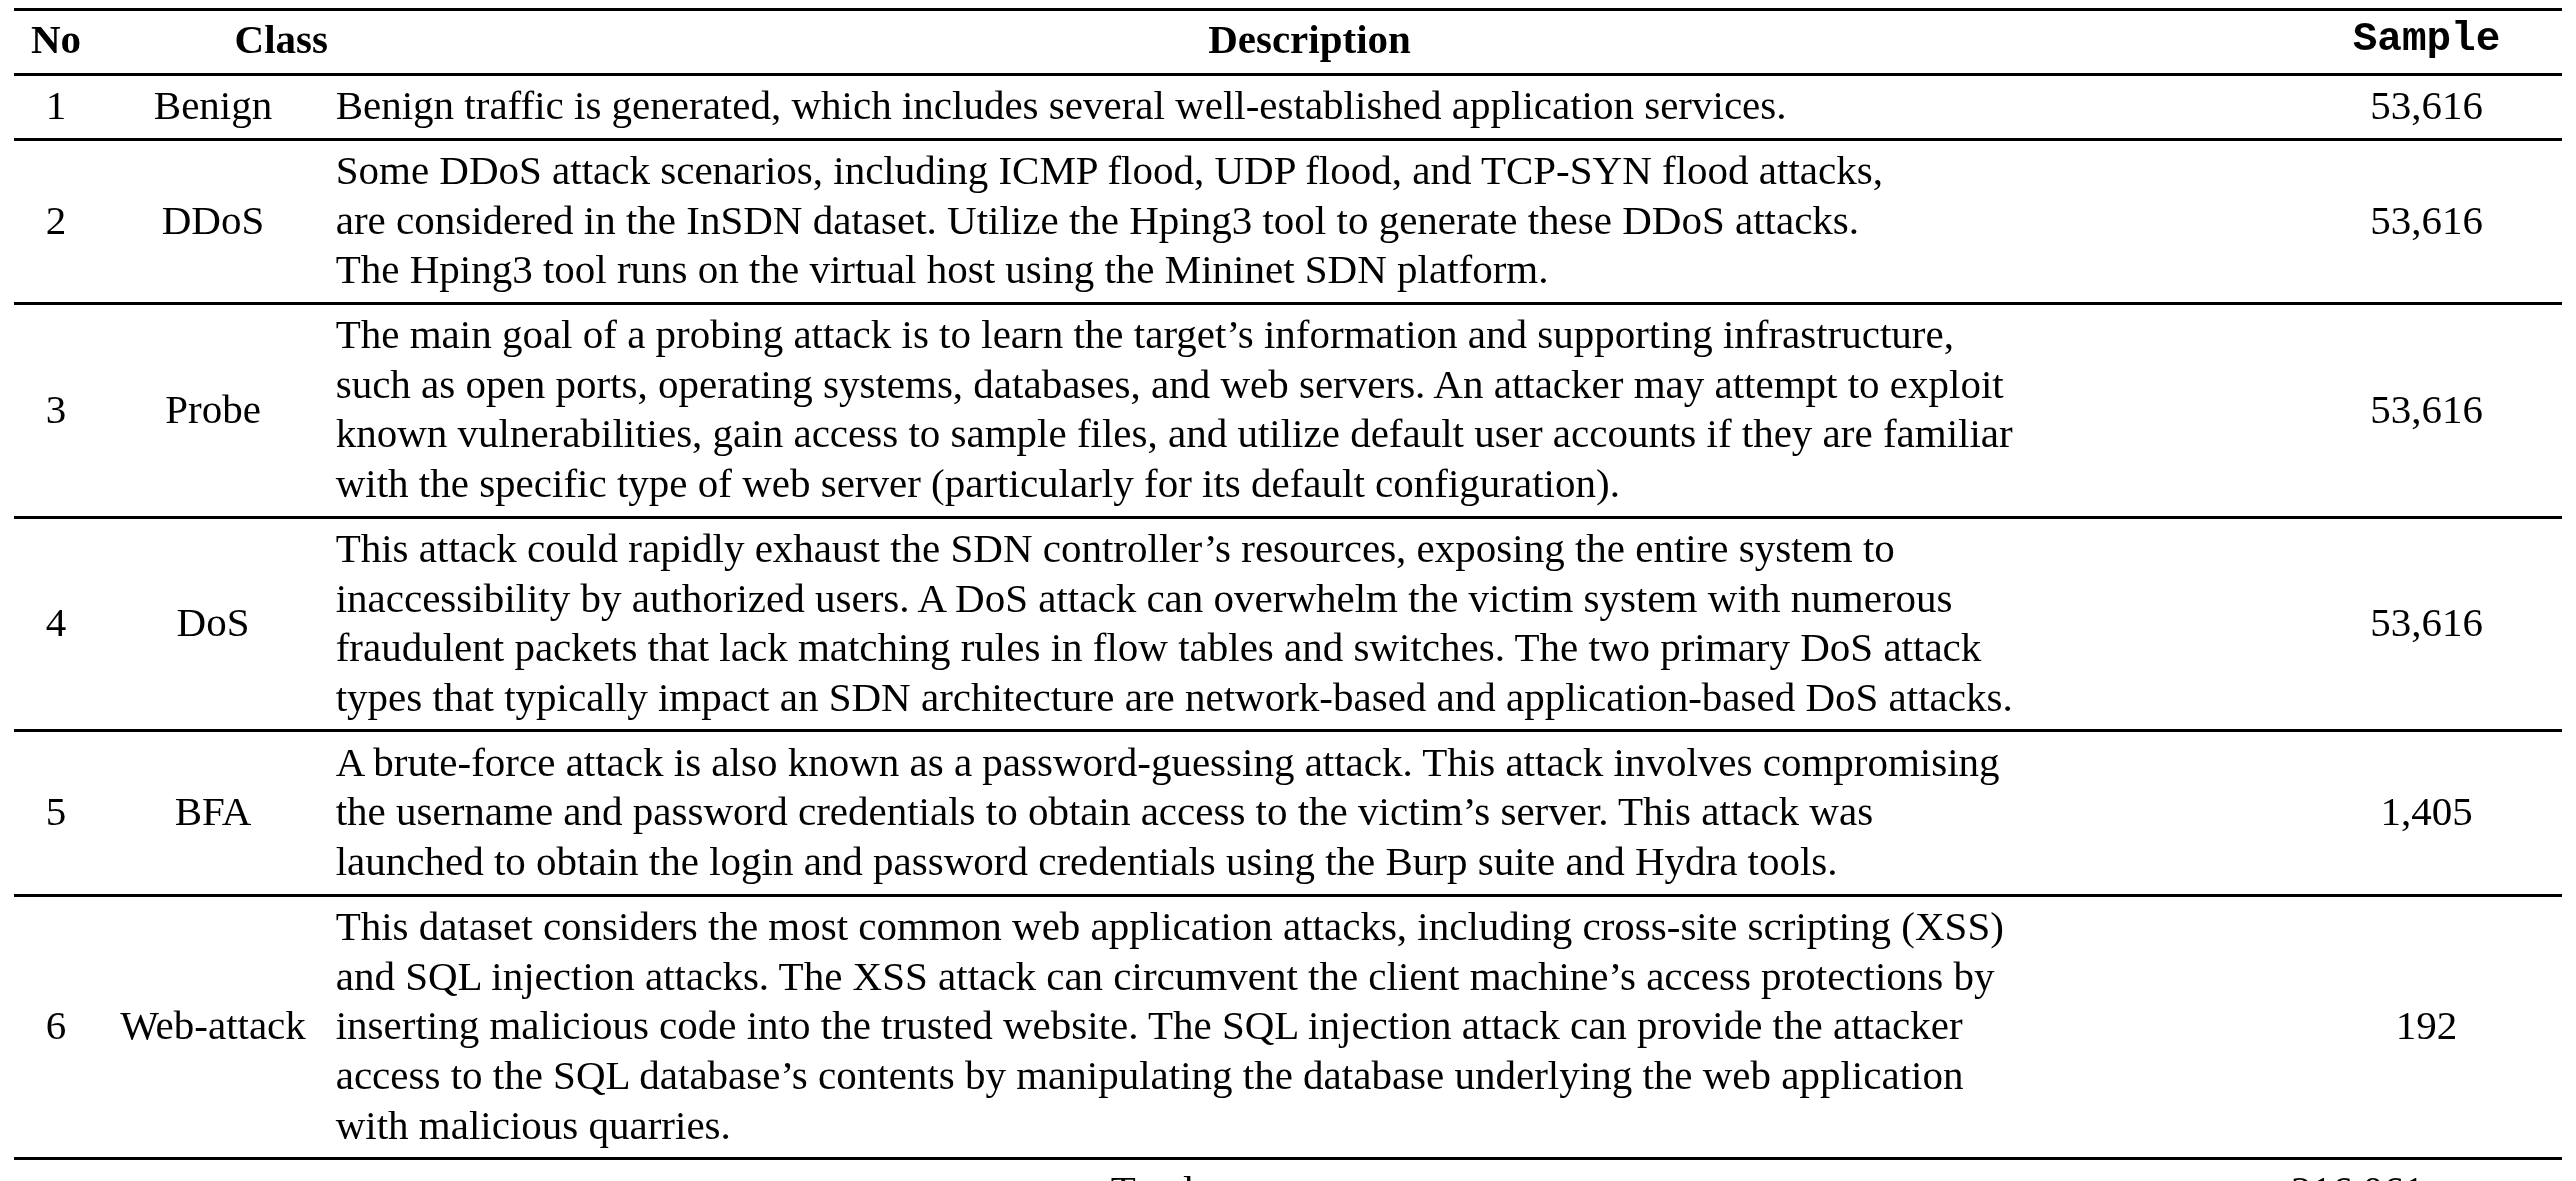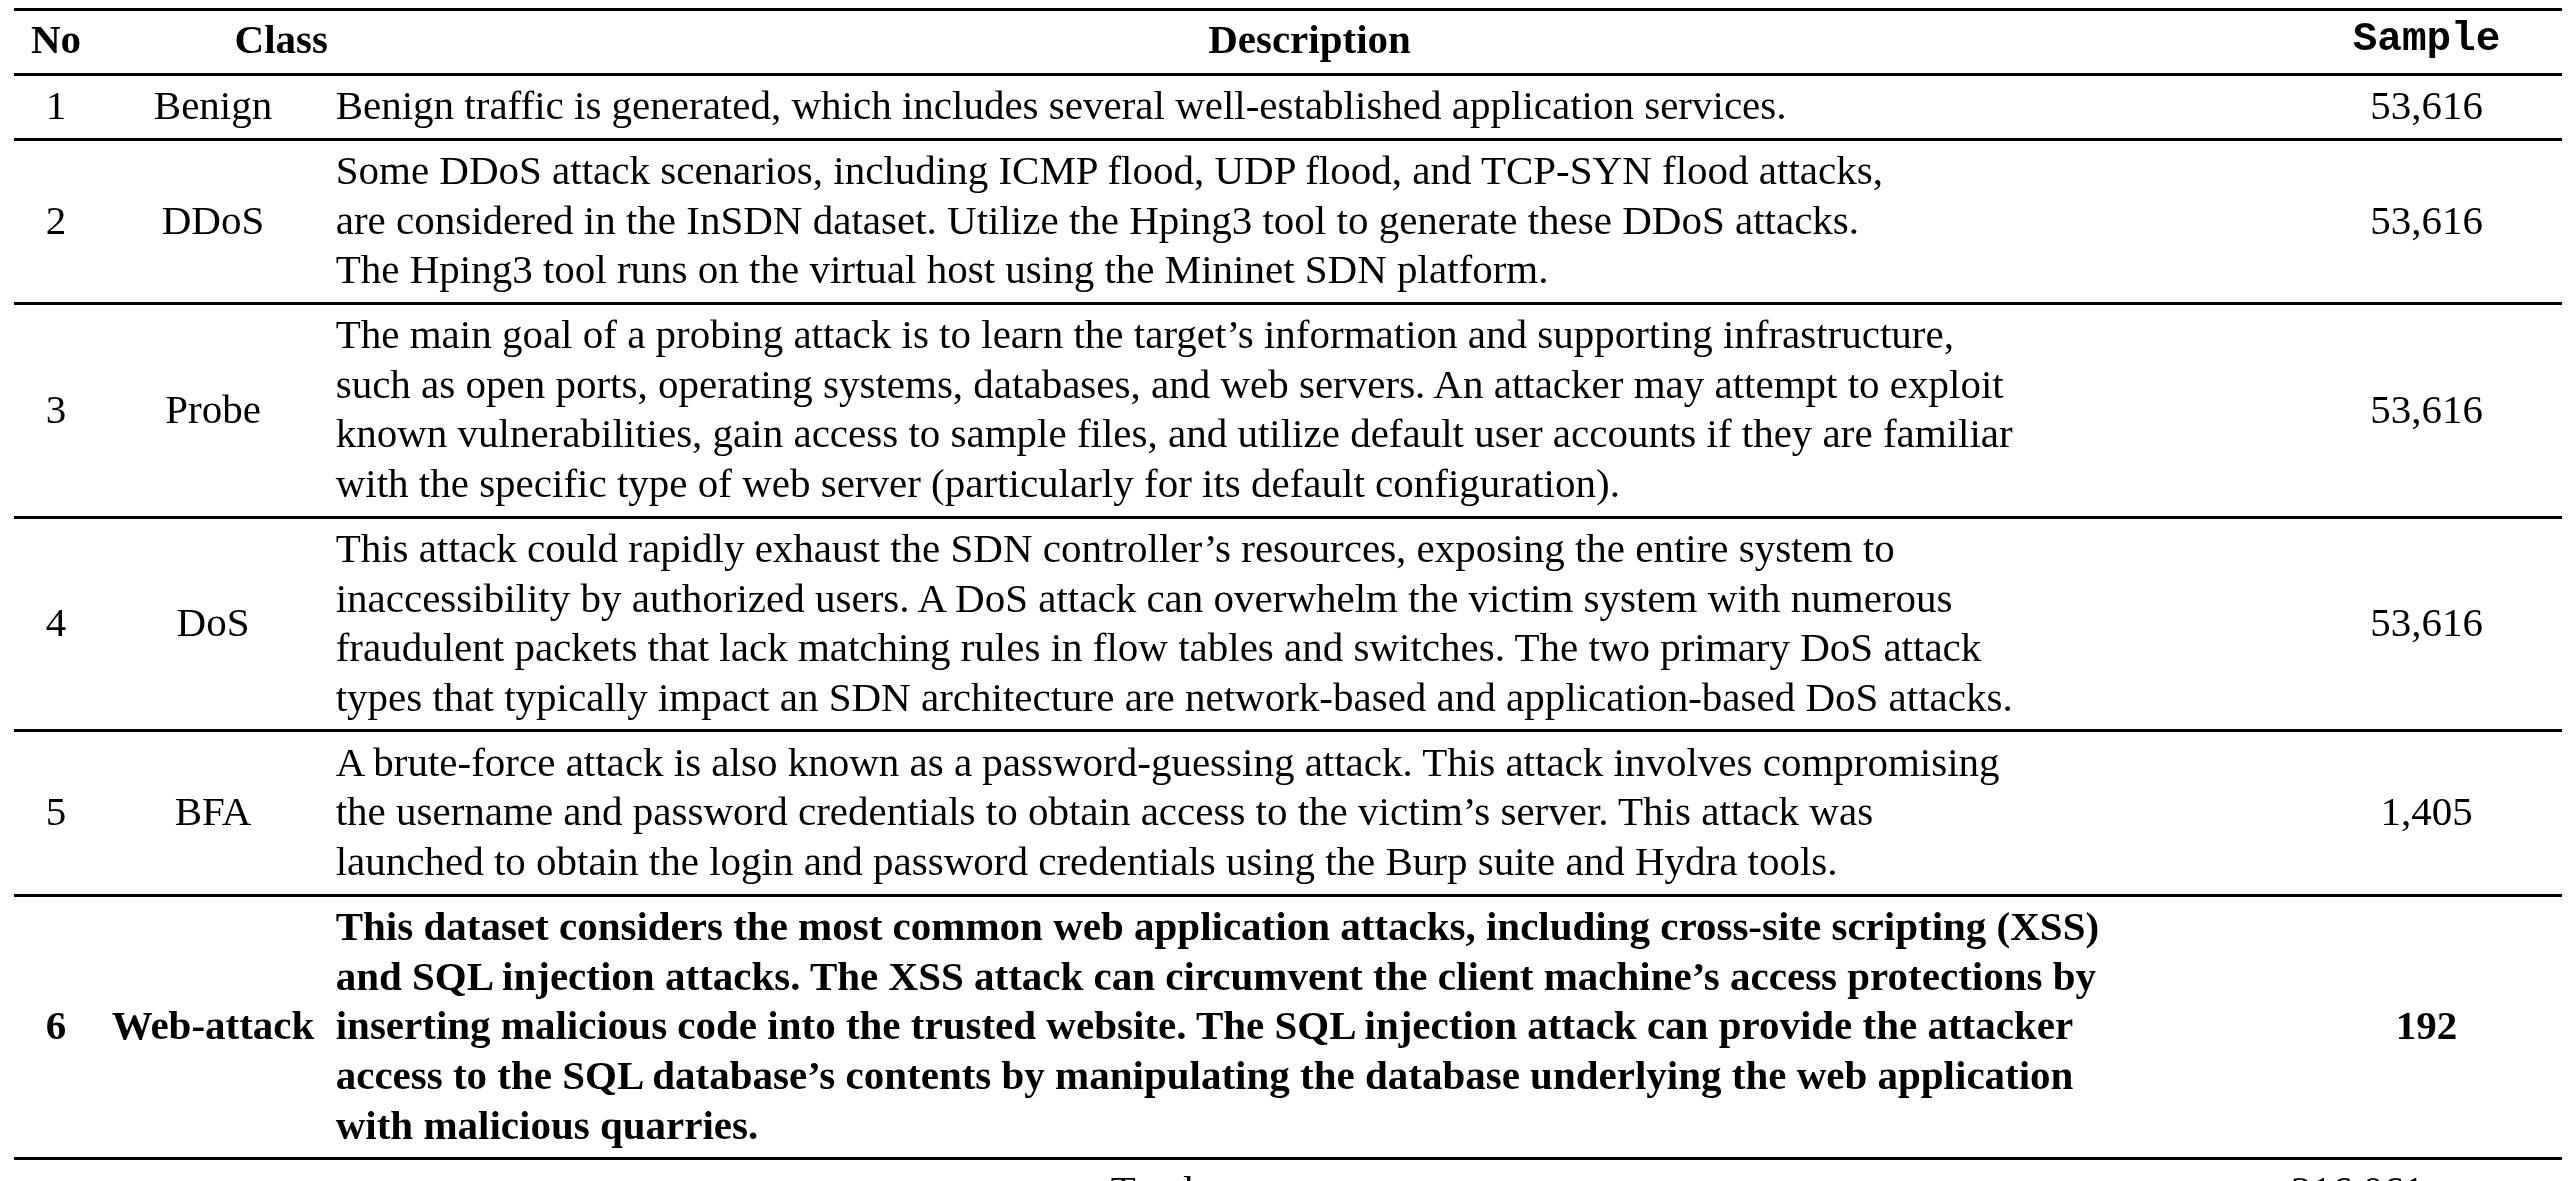--- a/index.html
+++ b/index.html
@@ -43,21 +43,21 @@
   thead th.th-no      { text-align: center; }
   thead th.th-class   { text-align: right; }
   thead th.th-desc    { text-align: center; }
   thead th.th-sample  { text-align: center; font-family: Liberation Mono, monospace; }
 
   tbody td {
     vertical-align: middle;
     padding: 5.4px 0 7px 0;
     border-bottom: 3.1px solid #000;
   }
-  tbody tr:last-child td { border-bottom: 3.1px solid #000; font-weight: bold; }
+  tbody tr:last-child td { border-bottom: 3.1px solid #000; }
 
   td.cell-no {
     text-align: center;
   }
   td.cell-class {
     text-align: center;
   }
   td.cell-desc {
     text-align: left;
     padding-left: 7.7px;

